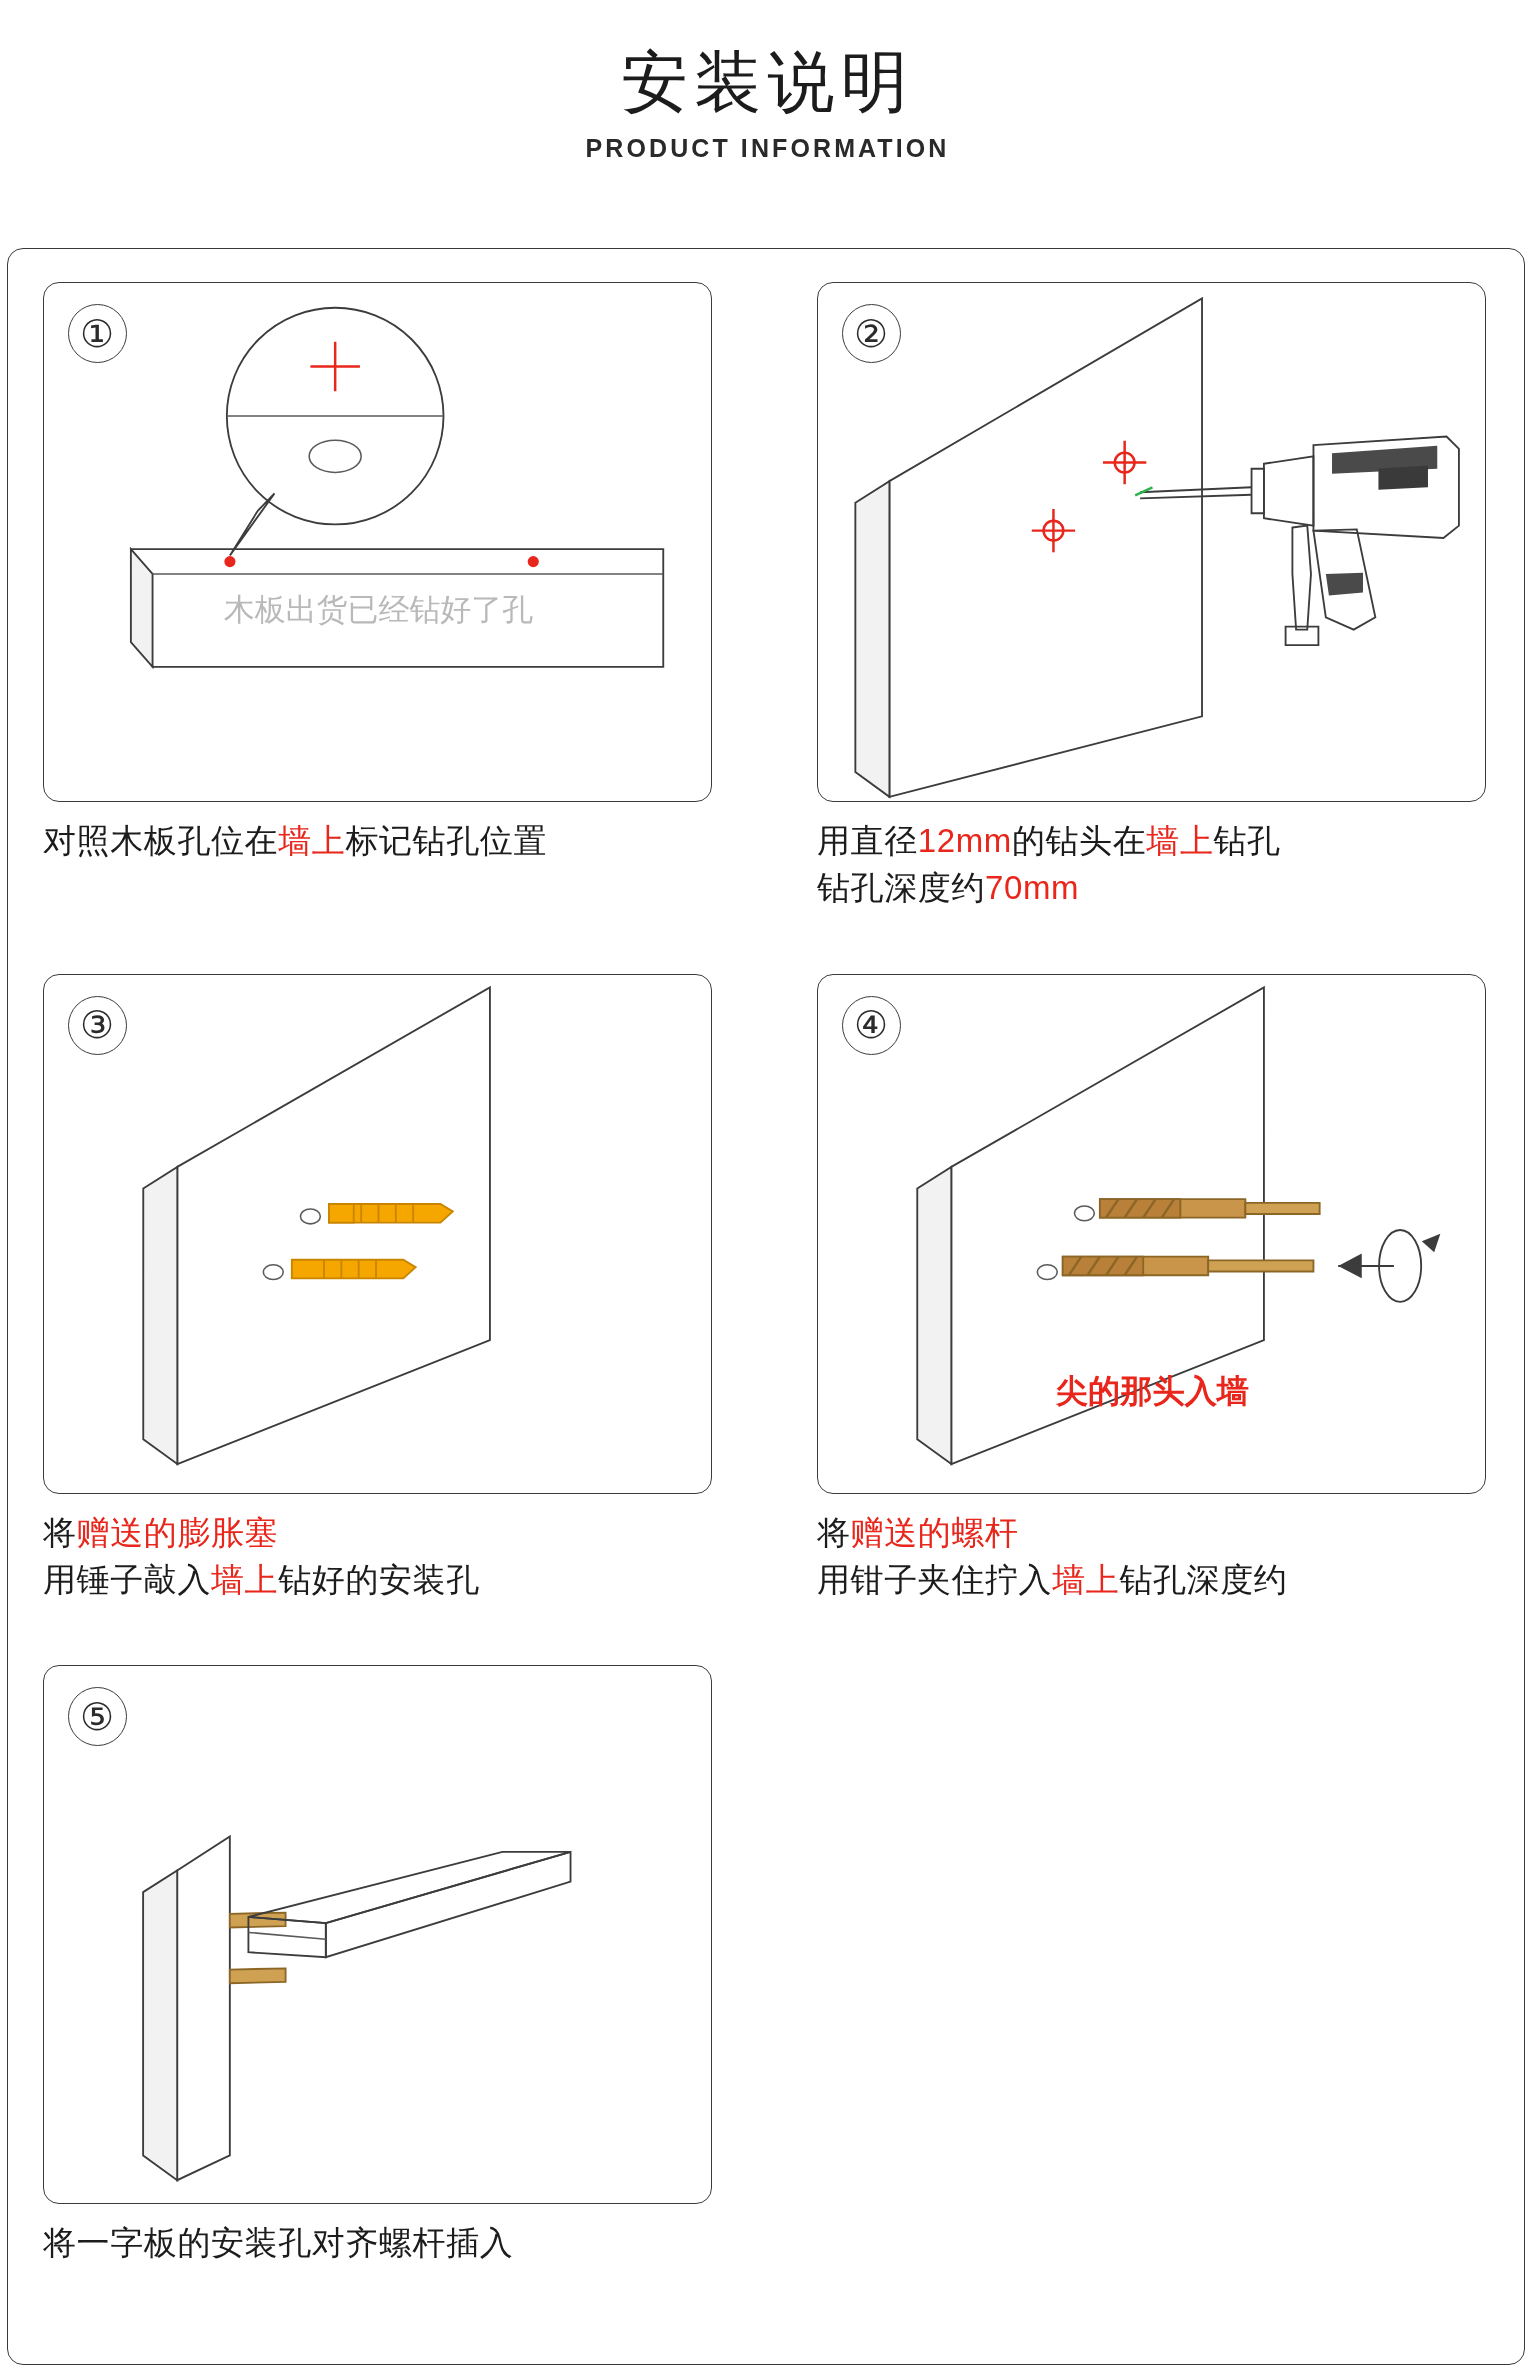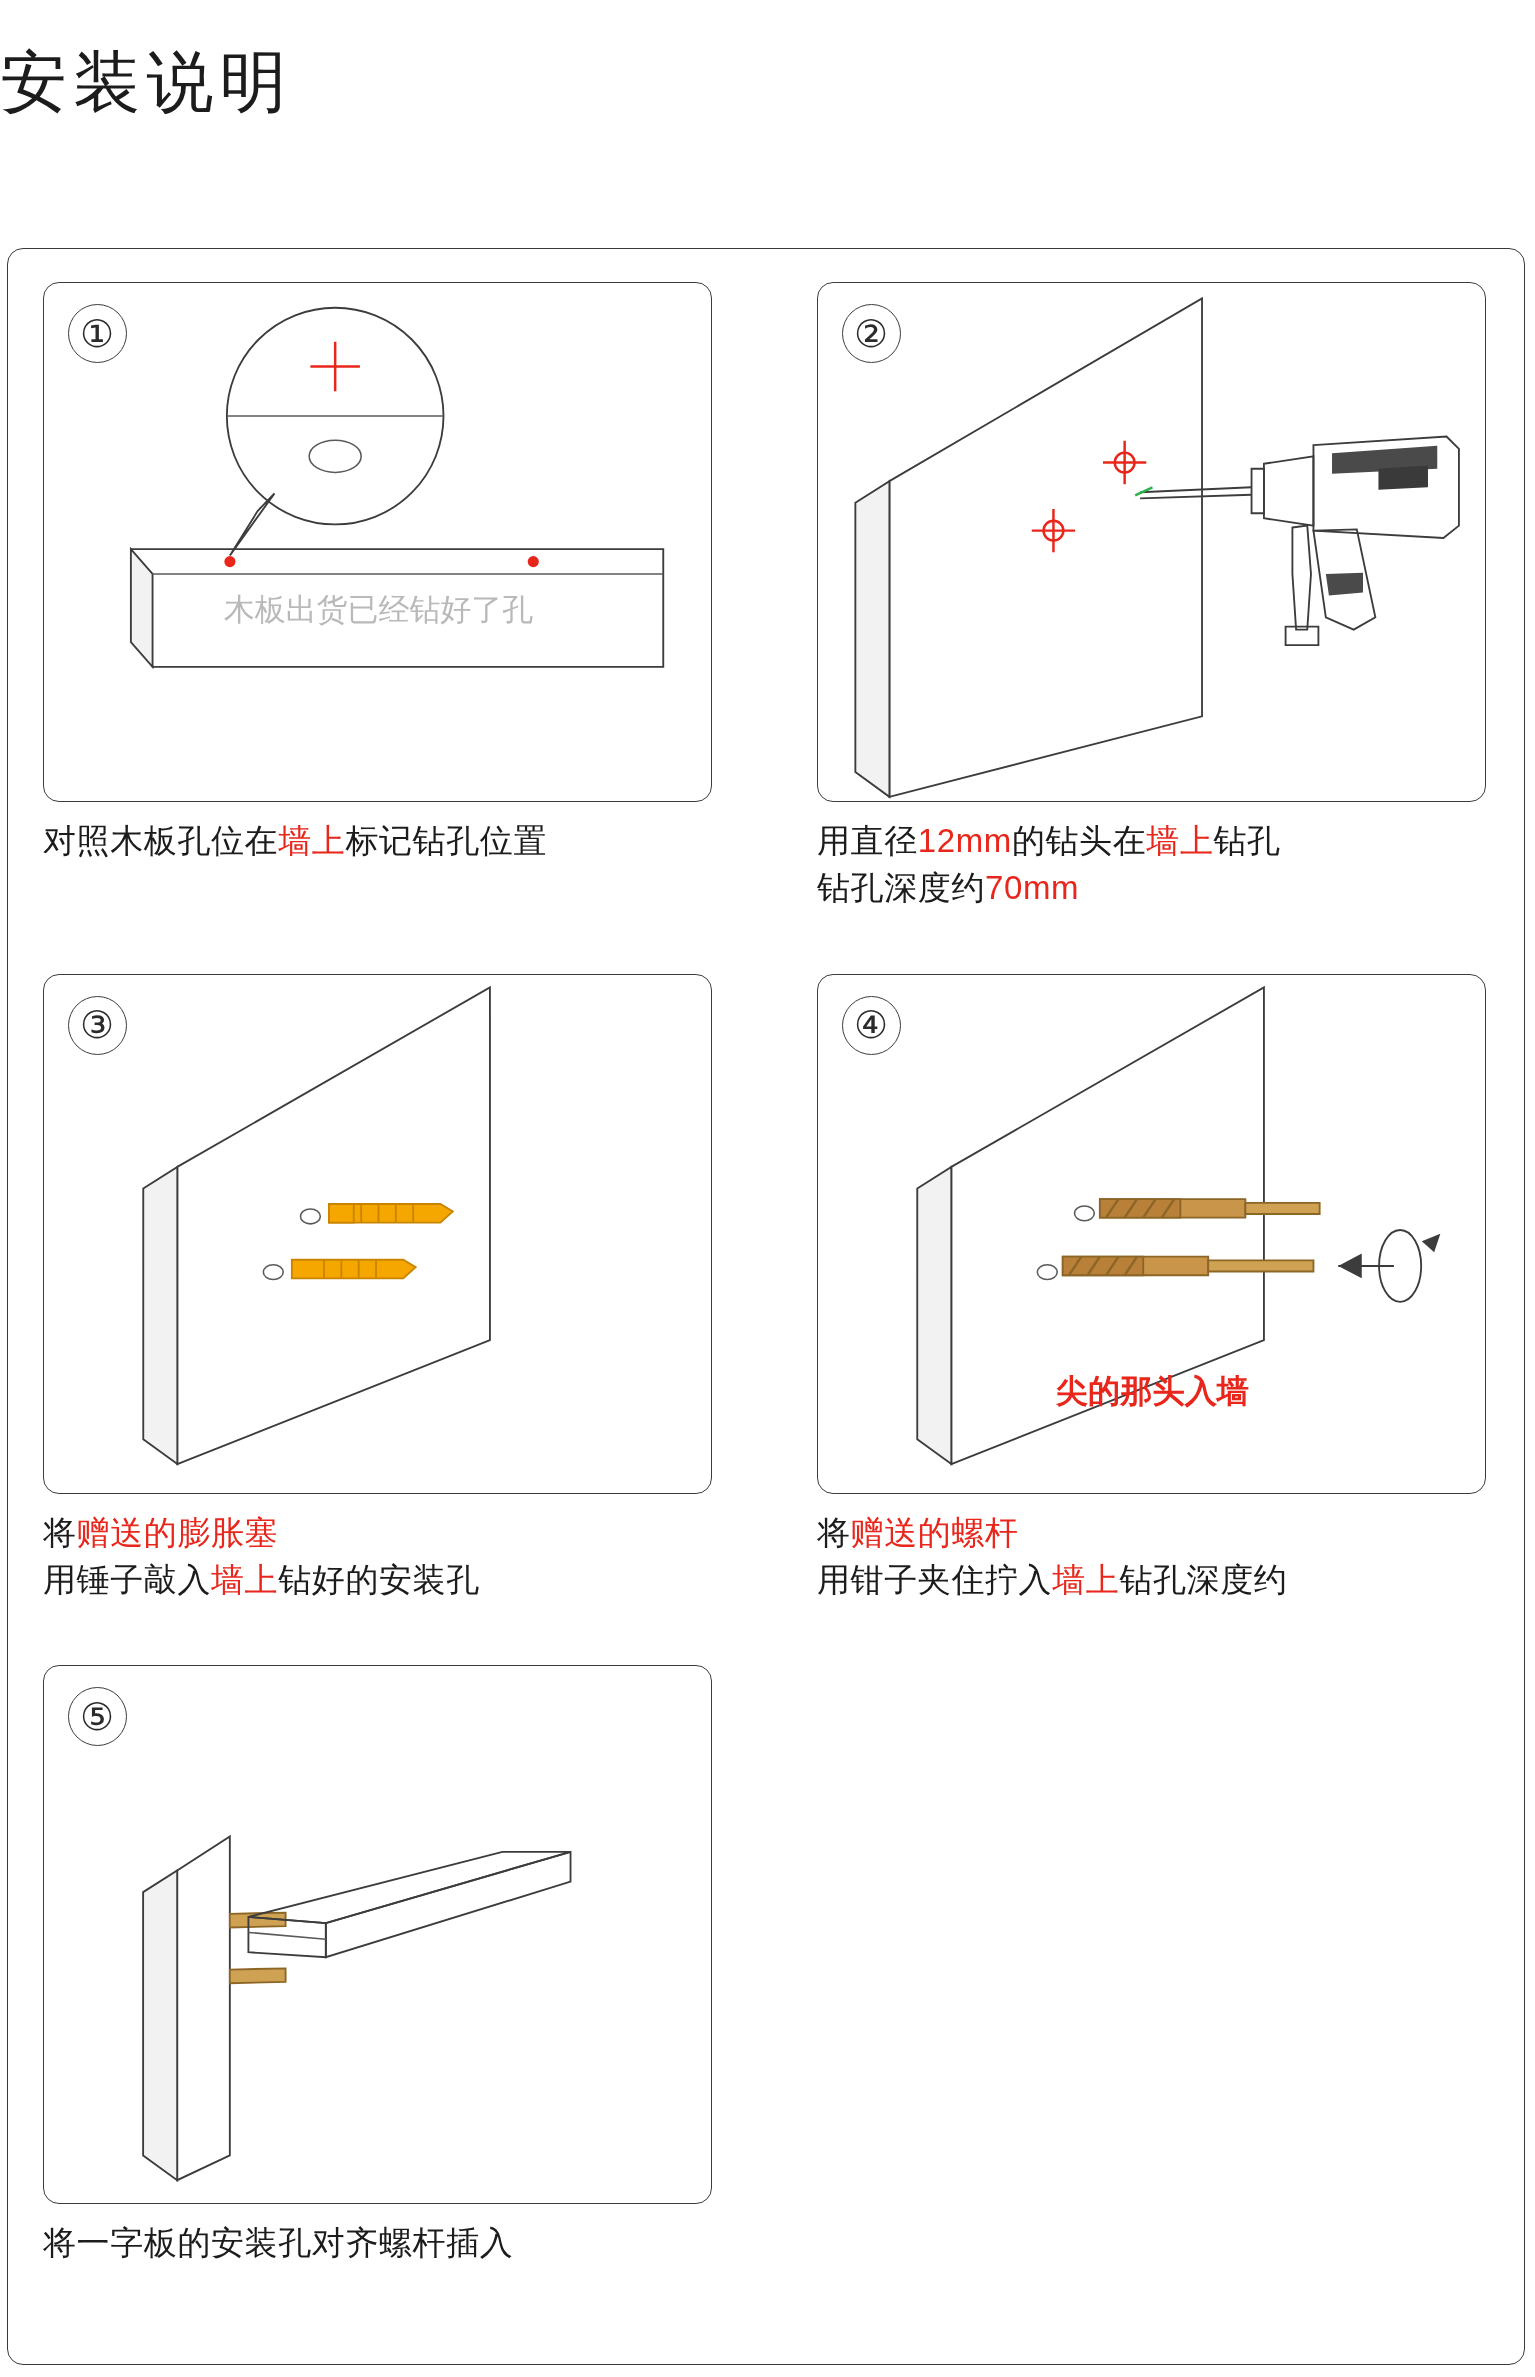--- a/index.html
+++ b/index.html
@@ -11,21 +11,21 @@
     width: 1535px;
     height: 2377px;
     font-family: "Liberation Sans", "DejaVu Sans", sans-serif;
     color: #1a1a1a;
     position: relative;
     overflow: hidden;
   }
 
   
   .header {
-    text-align: left;
+    text-align: center;
     padding-top: 43px;
   }
   .header .title-cn {
     font-size: 67px;
     letter-spacing: 6.2px;
     font-weight: 400;
     color: #1c1c1c;
     line-height: 1.15;
   }
   .header .title-en {
@@ -118,20 +118,21 @@
     font-size: 52px;
     font-family: "Liberation Sans", sans-serif;
     font-weight: 700;
   }
 </style>
 </head>
 <body>
 
 <div class="header">
   <div class="title-cn">安装说明</div>
+  <div class="title-en">PRODUCT INFORMATION</div>
 </div>
 
 <div class="frame"></div>
 
 <div class="steps">
 
   <div class="row">
 
     <div class="step">
       <div class="panel">

